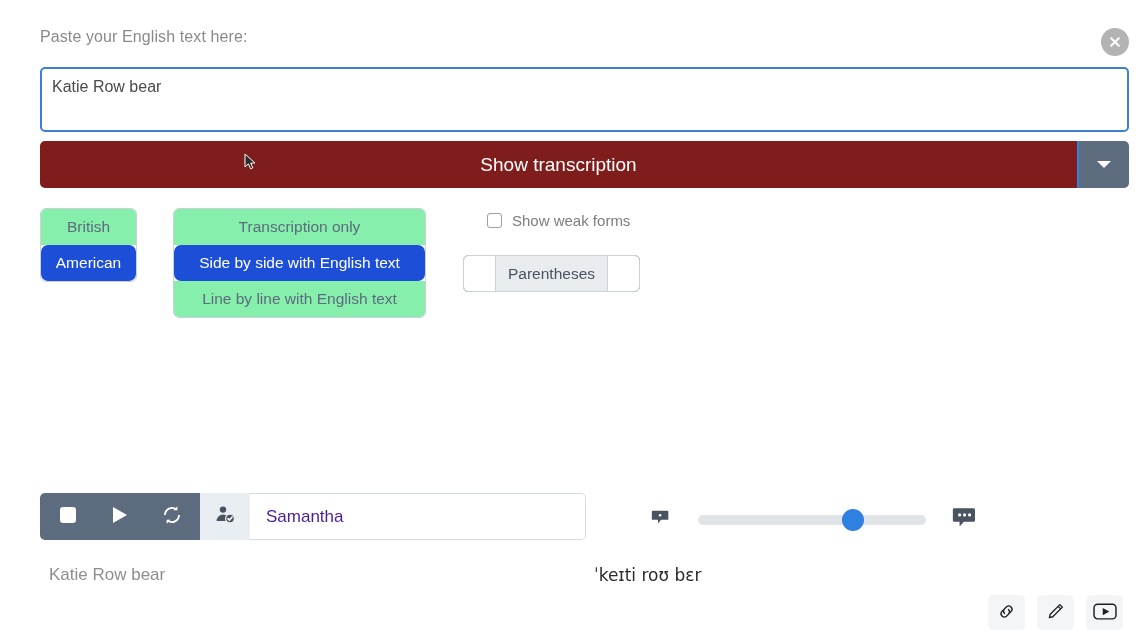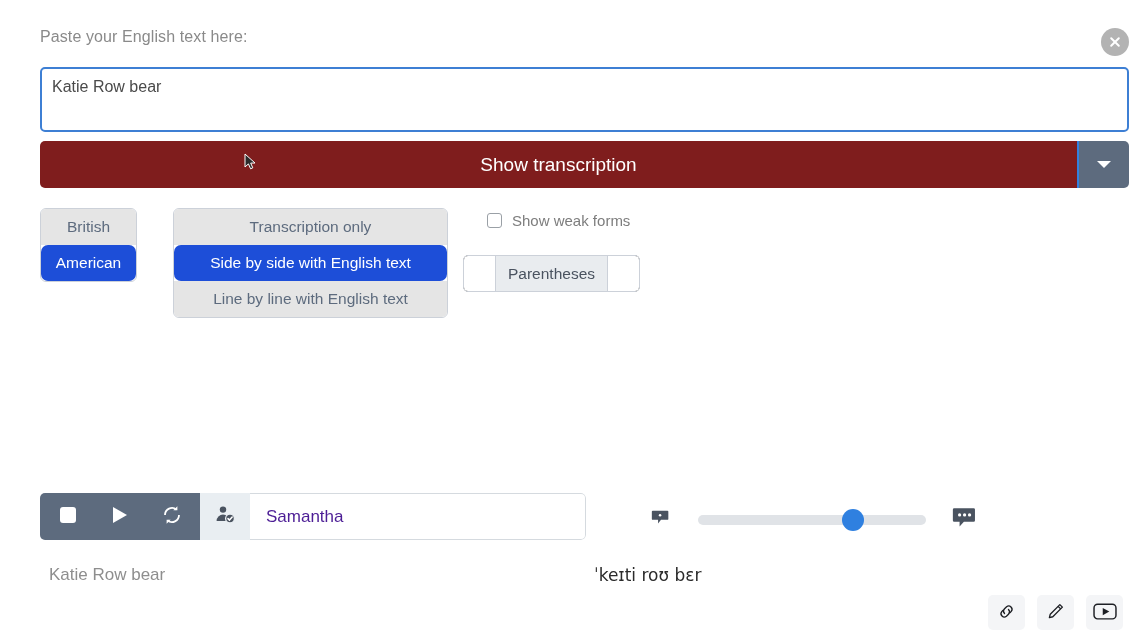--- a/index.html
+++ b/index.html
@@ -68,23 +68,23 @@
   }
 
   
   .grp {
     position: absolute;
     border: 1px solid #ccd1d9; border-radius: 6px;
     overflow: hidden; background: #fff;
     display: flex; flex-direction: column;
   }
   .grp-accent { left: 40px; top: 208px; width: 97px; }
-  .grp-layout { left: 173px; top: 208px; width: 275px; }
+  .grp-layout { left: 173px; top: 208px; width: 253px; }
   .grp .opt {
-    border: none; background: #e5e5e5; cursor: pointer;
+    border: none; background: #86efac; cursor: pointer;
     font-family: "Liberation Sans", sans-serif;
     font-size: 15.5px; color: #5d6b7e;
     padding: 9px 8px; text-align: center; width: 100%;
   }
   .grp .opt.active { background: #1d4ed8; color: #ffffff; border-radius: 7px; }
 
   
   .weak-wrap {
     position: absolute; left: 463px; top: 212px;
     display: flex; align-items: center; gap: 10px; margin-left: 24px;

